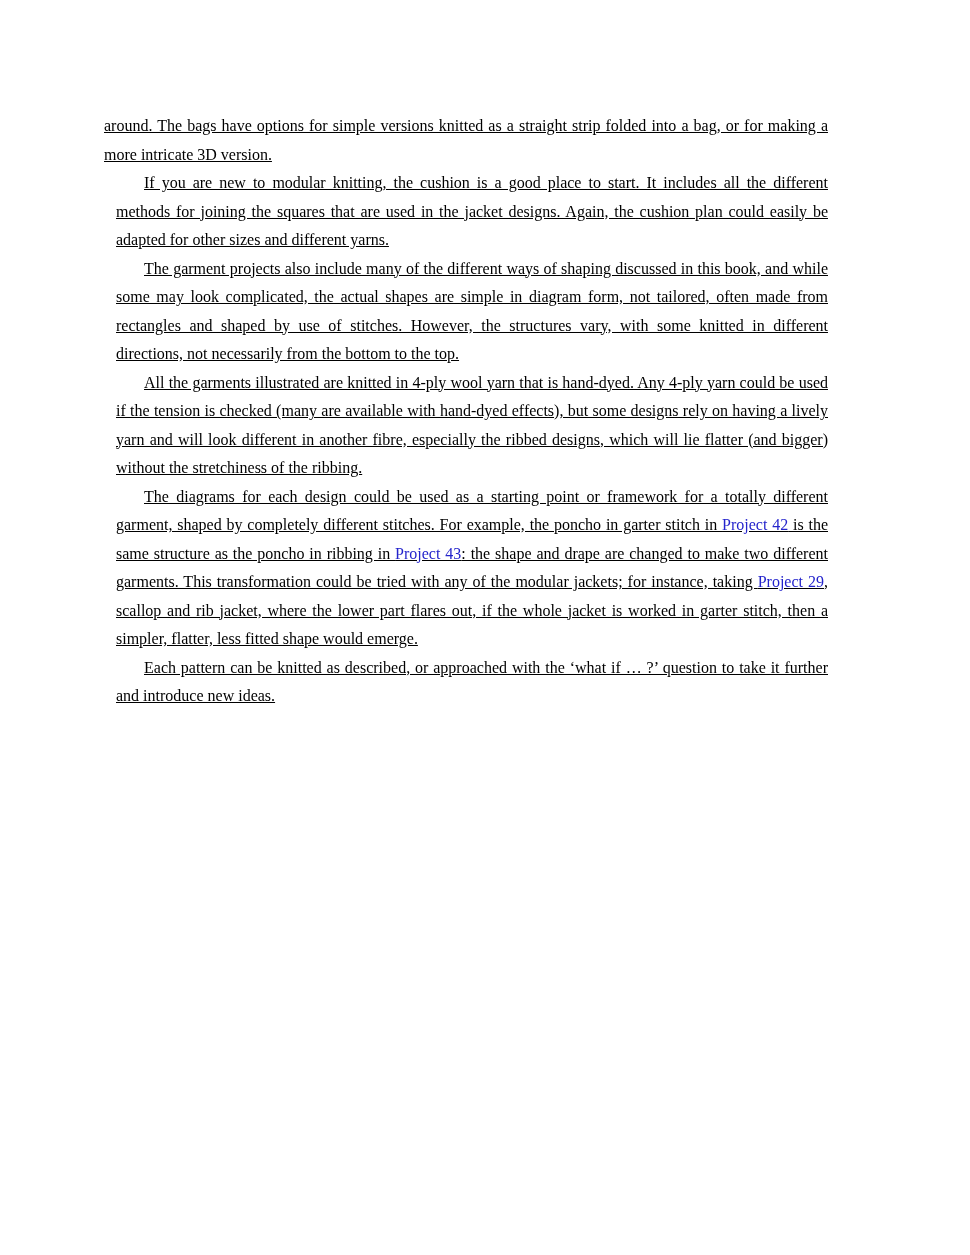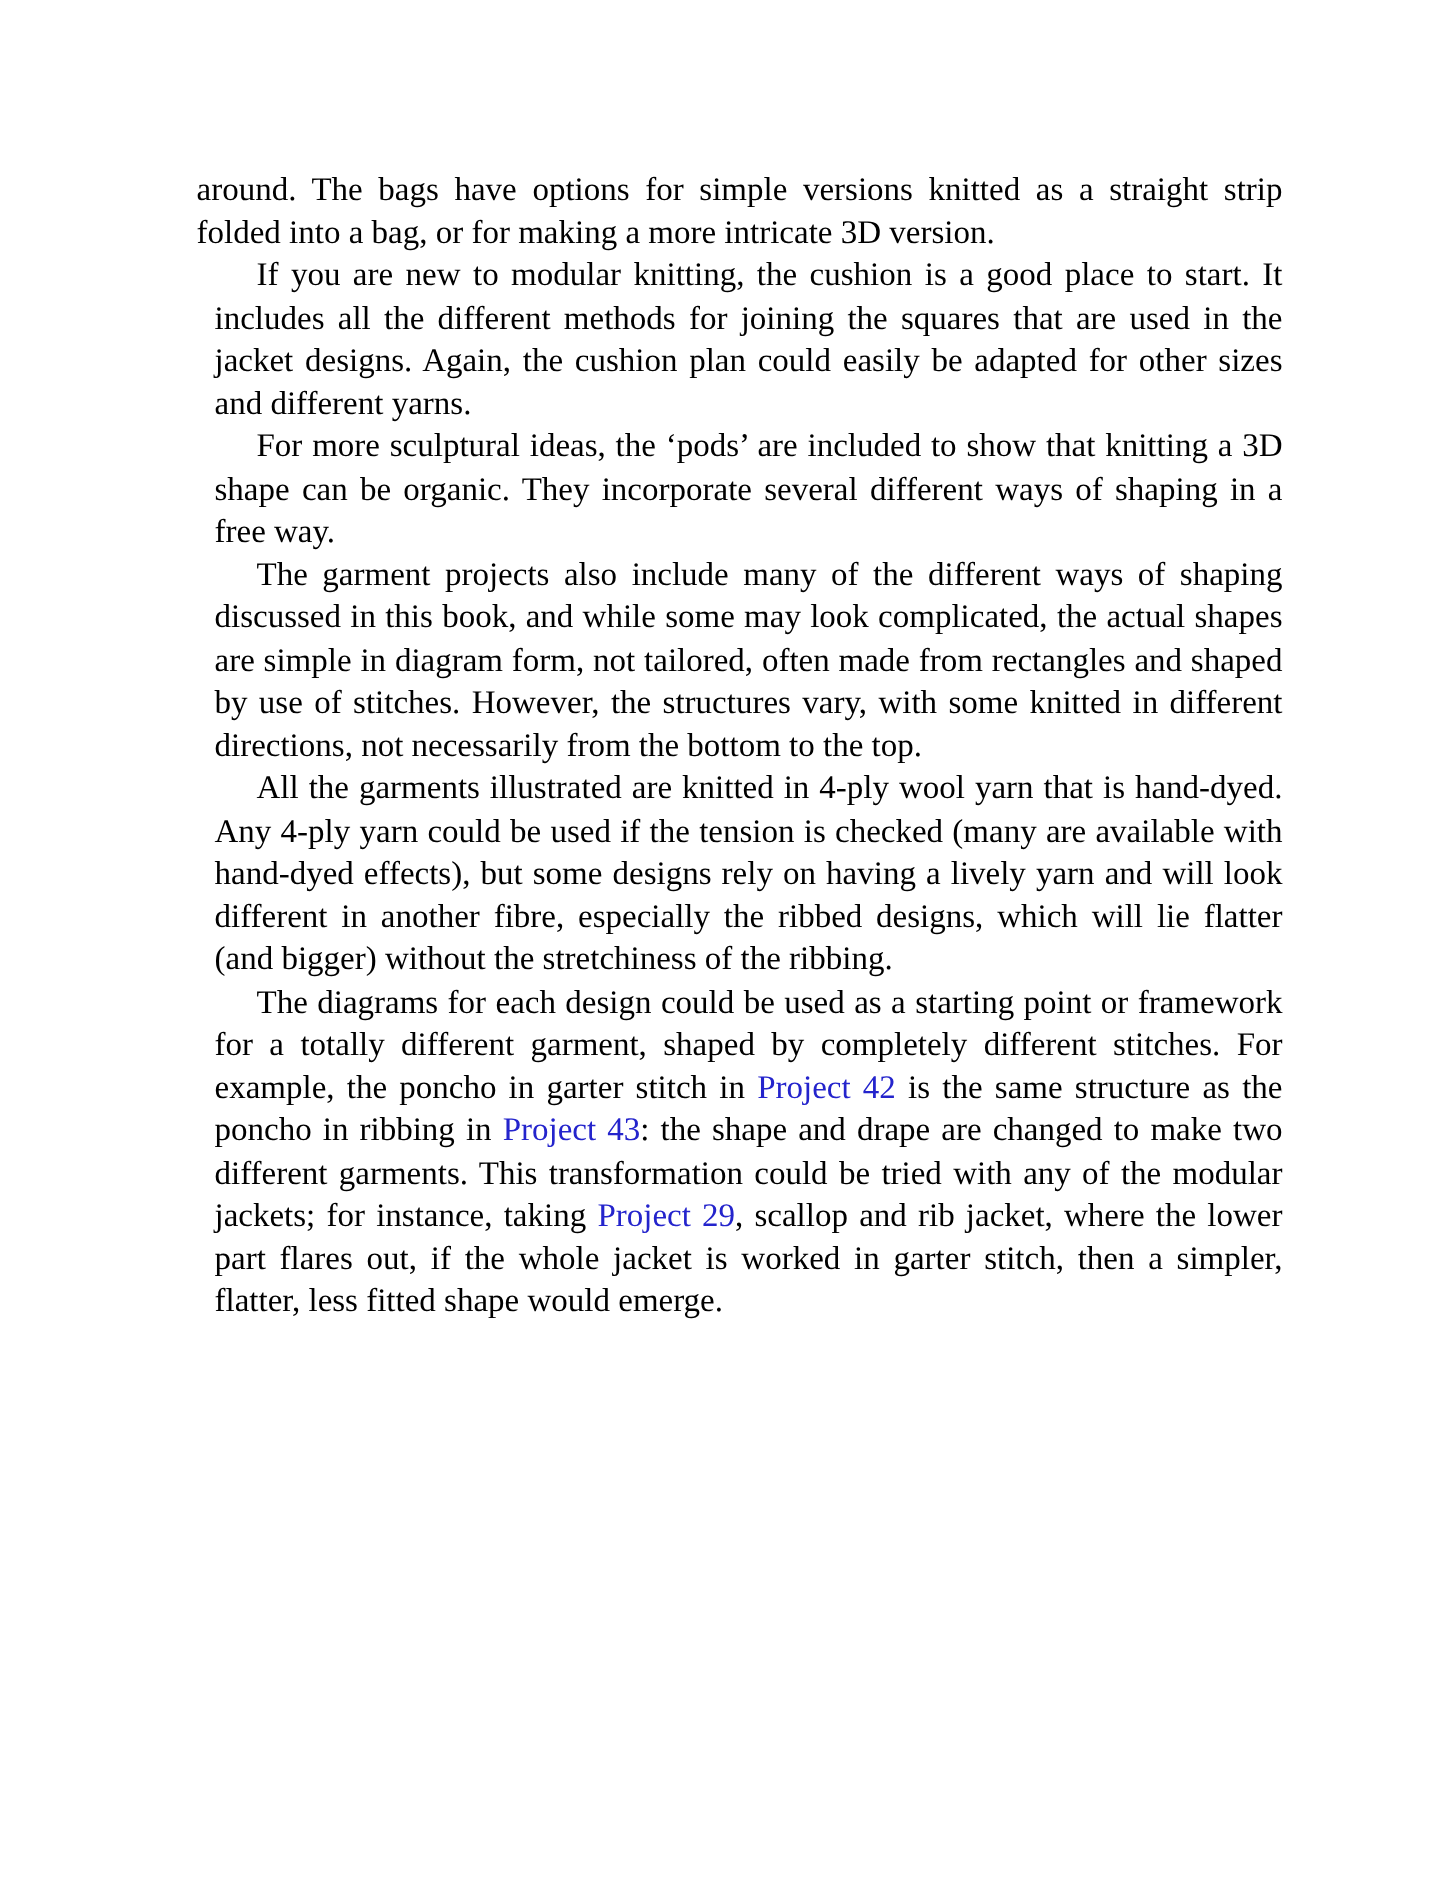--- a/index.html
+++ b/index.html
@@ -13,28 +13,29 @@
     overflow: hidden;
     background: #ffffff;
   }
   .page {
     position: absolute;
     inset: 0;
     background: #ffffff;
   }
   .text-column {
     position: absolute;
-    left: 131px;
+    left: 104px;
     top: 112px;
     width: 724px;
     font-family: "Liberation Serif", "DejaVu Serif", serif;
-    font-size: 22px;
+    font-size: 16px;
     line-height: 28.5px;
     text-align: justify;
     color: #000000;
+    text-decoration: underline;
   }
   .para {
     margin: 0;
     padding: 0;
   }
   .para.indent {
     text-indent: 28px;
     margin-left: 12px;
   }
   .link {
@@ -42,18 +43,18 @@
     cursor: pointer;
   }
 </style>
 </head>
 <body style="background: rgb(255, 255, 255);">
 
 <div class="page">
   <main class="text-column" id="text-column" style="color: rgb(0, 0, 0);">
       <p class="para">around. The bags have options for simple versions knitted as a straight strip folded into a bag, or for making a more intricate 3D version.</p>
       <p class="para indent">If you are new to modular knitting, the cushion is a good place to start. It includes all the different methods for joining the squares that are used in the jacket designs. Again, the cushion plan could easily be adapted for other sizes and different yarns.</p>
-      <p class="para indent">For more sculptural ideas, the ‘pods’ are included to show that knitting a 3D shape can be organic. They incorporate several different ways of shaping in a free way.</p>
       <p class="para indent">The garment projects also include many of the different ways of shaping discussed in this book, and while some may look complicated, the actual shapes are simple in diagram form, not tailored, often made from rectangles and shaped by use of stitches. However, the structures vary, with some knitted in different directions, not necessarily from the bottom to the top.</p>
       <p class="para indent">All the garments illustrated are knitted in 4-ply wool yarn that is hand-dyed. Any 4-ply yarn could be used if the tension is checked (many are available with hand-dyed effects), but some designs rely on having a lively yarn and will look different in another fibre, especially the ribbed designs, which will lie flatter (and bigger) without the stretchiness of the ribbing.</p>
       <p class="para indent">The diagrams for each design could be used as a starting point or framework for a totally different garment, shaped by completely different stitches. For example, the poncho in garter stitch in <a class="link" href="#" style="color: rgb(36, 36, 204);">Project 42</a> is the same structure as the poncho in ribbing in <a class="link" href="#" style="color: rgb(36, 36, 204);">Project 43</a>: the shape and drape are changed to make two different garments. This transformation could be tried with any of the modular jackets; for instance, taking <a class="link" href="#" style="color: rgb(36, 36, 204);">Project 29</a>, scallop and rib jacket, where the lower part flares out, if the whole jacket is worked in garter stitch, then a simpler, flatter, less fitted shape would emerge.</p>
+      <p class="para indent">Each pattern can be knitted as described, or approached with the ‘what if … ?’ question to take it further and introduce new ideas.</p>
     </main>
 </div>
 
 </body></html>

